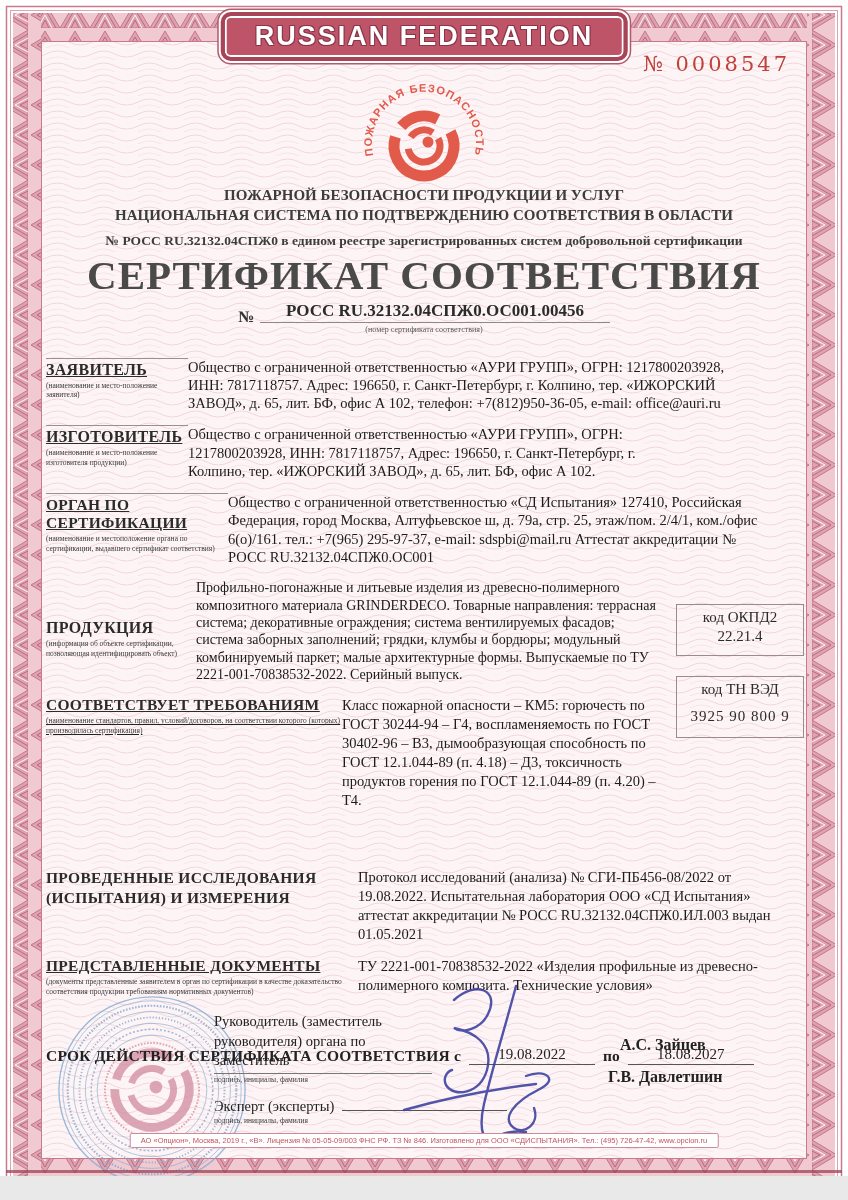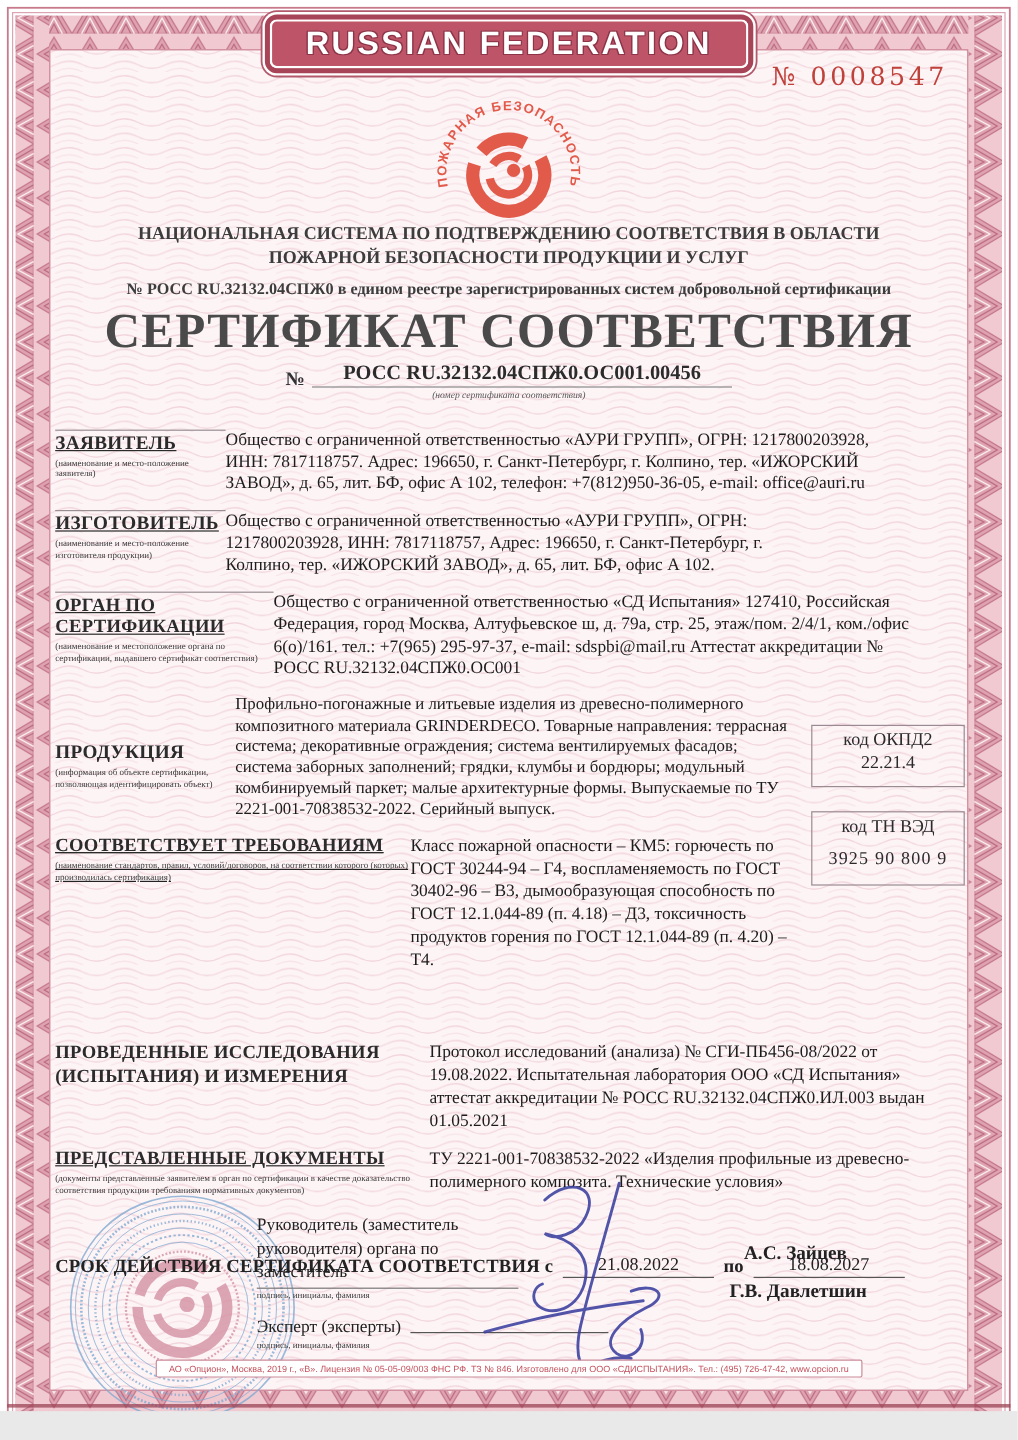--- a/index.html
+++ b/index.html
@@ -29,21 +29,21 @@
   .logo-wrap{margin-top:34px; text-align:center; height:108px;}
   .sys-line{font-weight:bold; font-size:15px; text-align:center; color:#3c3c3c; line-height:1.32;}
   .registry-line{font-weight:bold; font-size:13.5px; text-align:center; color:#3c3c3c; margin-top:7px;}
   .main-title{
     margin:4px 0 0 0; text-align:center; font-size:41px; font-weight:bold;
     color:#4a4a4a; letter-spacing:1px; line-height:1.12;
   }
   .cert-num-row{display:flex; justify-content:center; align-items:flex-end; margin-top:2px;}
   .cert-num-row .no{font-weight:bold; font-size:16px; margin-right:6px; color:#333; transform:translateY(3px);}
   .cert-num{border-bottom:1px solid #8a8a8a; padding:0 26px 1px 26px; font-weight:bold; font-size:17px; color:#2b2b2b;}
-  .cert-num-caption{text-align:center; font-size:8px; color:#555; margin-top:2px;font-style:italic;}
+  .cert-num-caption{text-align:center; font-size:8px; color:#555; margin-top:2px;}
 
   
   .sections{margin-top:24px;}
   .section{display:flex; margin-bottom:13px;}
   .sec-label{flex-shrink:0;}
   .sec-title{font-weight:bold; font-size:16px; color:#2b2b2b; letter-spacing:.3px;}
   .underl{text-decoration:underline;}
   .rule-top{border-top:1px solid #9a8f93; padding-top:2px;}
   .sec-caption{font-size:7.5px; color:#3a3a3a; line-height:1.3; margin-top:2px;}
   .sec-body{font-size:14.5px; line-height:1.26; color:#1c1c1c;}
@@ -163,22 +163,22 @@
           <textPath href="#arcPath" startOffset="50%" text-anchor="middle">ПОЖАРНАЯ БЕЗОПАСНОСТЬ</textPath>
         </text>
         <g transform="rotate(-28 85 68)">
           <circle cx="85" cy="68" r="30" fill="none" stroke="#e25a4a" stroke-width="11" stroke-dasharray="118 12 40 18.5"></circle>
           <circle cx="85" cy="68" r="16" fill="none" stroke="#e25a4a" stroke-width="7" stroke-dasharray="55 12 25 8.5"></circle>
         </g>
         <circle cx="89" cy="64" r="5.5" fill="#e25a4a"></circle>
       </svg>
     </div>
 
+    <div class="sys-line">ПОЖАРНОЙ БЕЗОПАСНОСТИ ПРОДУКЦИИ И УСЛУГ</div>
     <div class="sys-line">НАЦИОНАЛЬНАЯ СИСТЕМА ПО ПОДТВЕРЖДЕНИЮ СООТВЕТСТВИЯ В ОБЛАСТИ</div>
-    <div class="sys-line">ПОЖАРНОЙ БЕЗОПАСНОСТИ ПРОДУКЦИИ И УСЛУГ</div>
     <div class="registry-line">№ РОСС RU.32132.04СПЖ0 в едином реестре зарегистрированных систем добровольной сертификации</div>
 
     <h1 class="main-title">СЕРТИФИКАТ СООТВЕТСТВИЯ</h1>
     <div class="cert-num-row">
       <span class="no">№</span>
       <span class="cert-num">РОСС RU.32132.04СПЖ0.ОС001.00456</span>
     </div>
     <div class="cert-num-caption">(номер сертификата соответствия)</div>
 
     <div class="sections">
@@ -235,21 +235,21 @@
       <div class="section">
         <div class="sec-label w-docs">
           <div class="sec-title underl">ПРЕДСТАВЛЕННЫЕ ДОКУМЕНТЫ</div>
           <div class="sec-caption">(документы представленные заявителем в орган по сертификации в качестве доказательство соответствия продукции требованиям нормативных документов)</div>
         </div>
         <div class="sec-body b-docs">ТУ 2221-001-70838532-2022 «Изделия профильные из древесно-полимерного композита. Технические условия»</div>
       </div>
 
       <div class="validity">
         <span class="v-label">СРОК ДЕЙСТВИЯ СЕРТИФИКАТА СООТВЕТСТВИЯ с</span>
-        <span class="v-date">21.08.2022</span>
+        <span class="v-date">19.08.2022</span>
         <span class="v-po">по</span>
         <span class="v-date">18.08.2027</span>
       </div>
     </div>
   </div>
 
   <div class="code-box box-okpd">
     <span class="code-label">код ОКПД2</span>
     <span class="code-value">22.21.4</span>
   </div>

